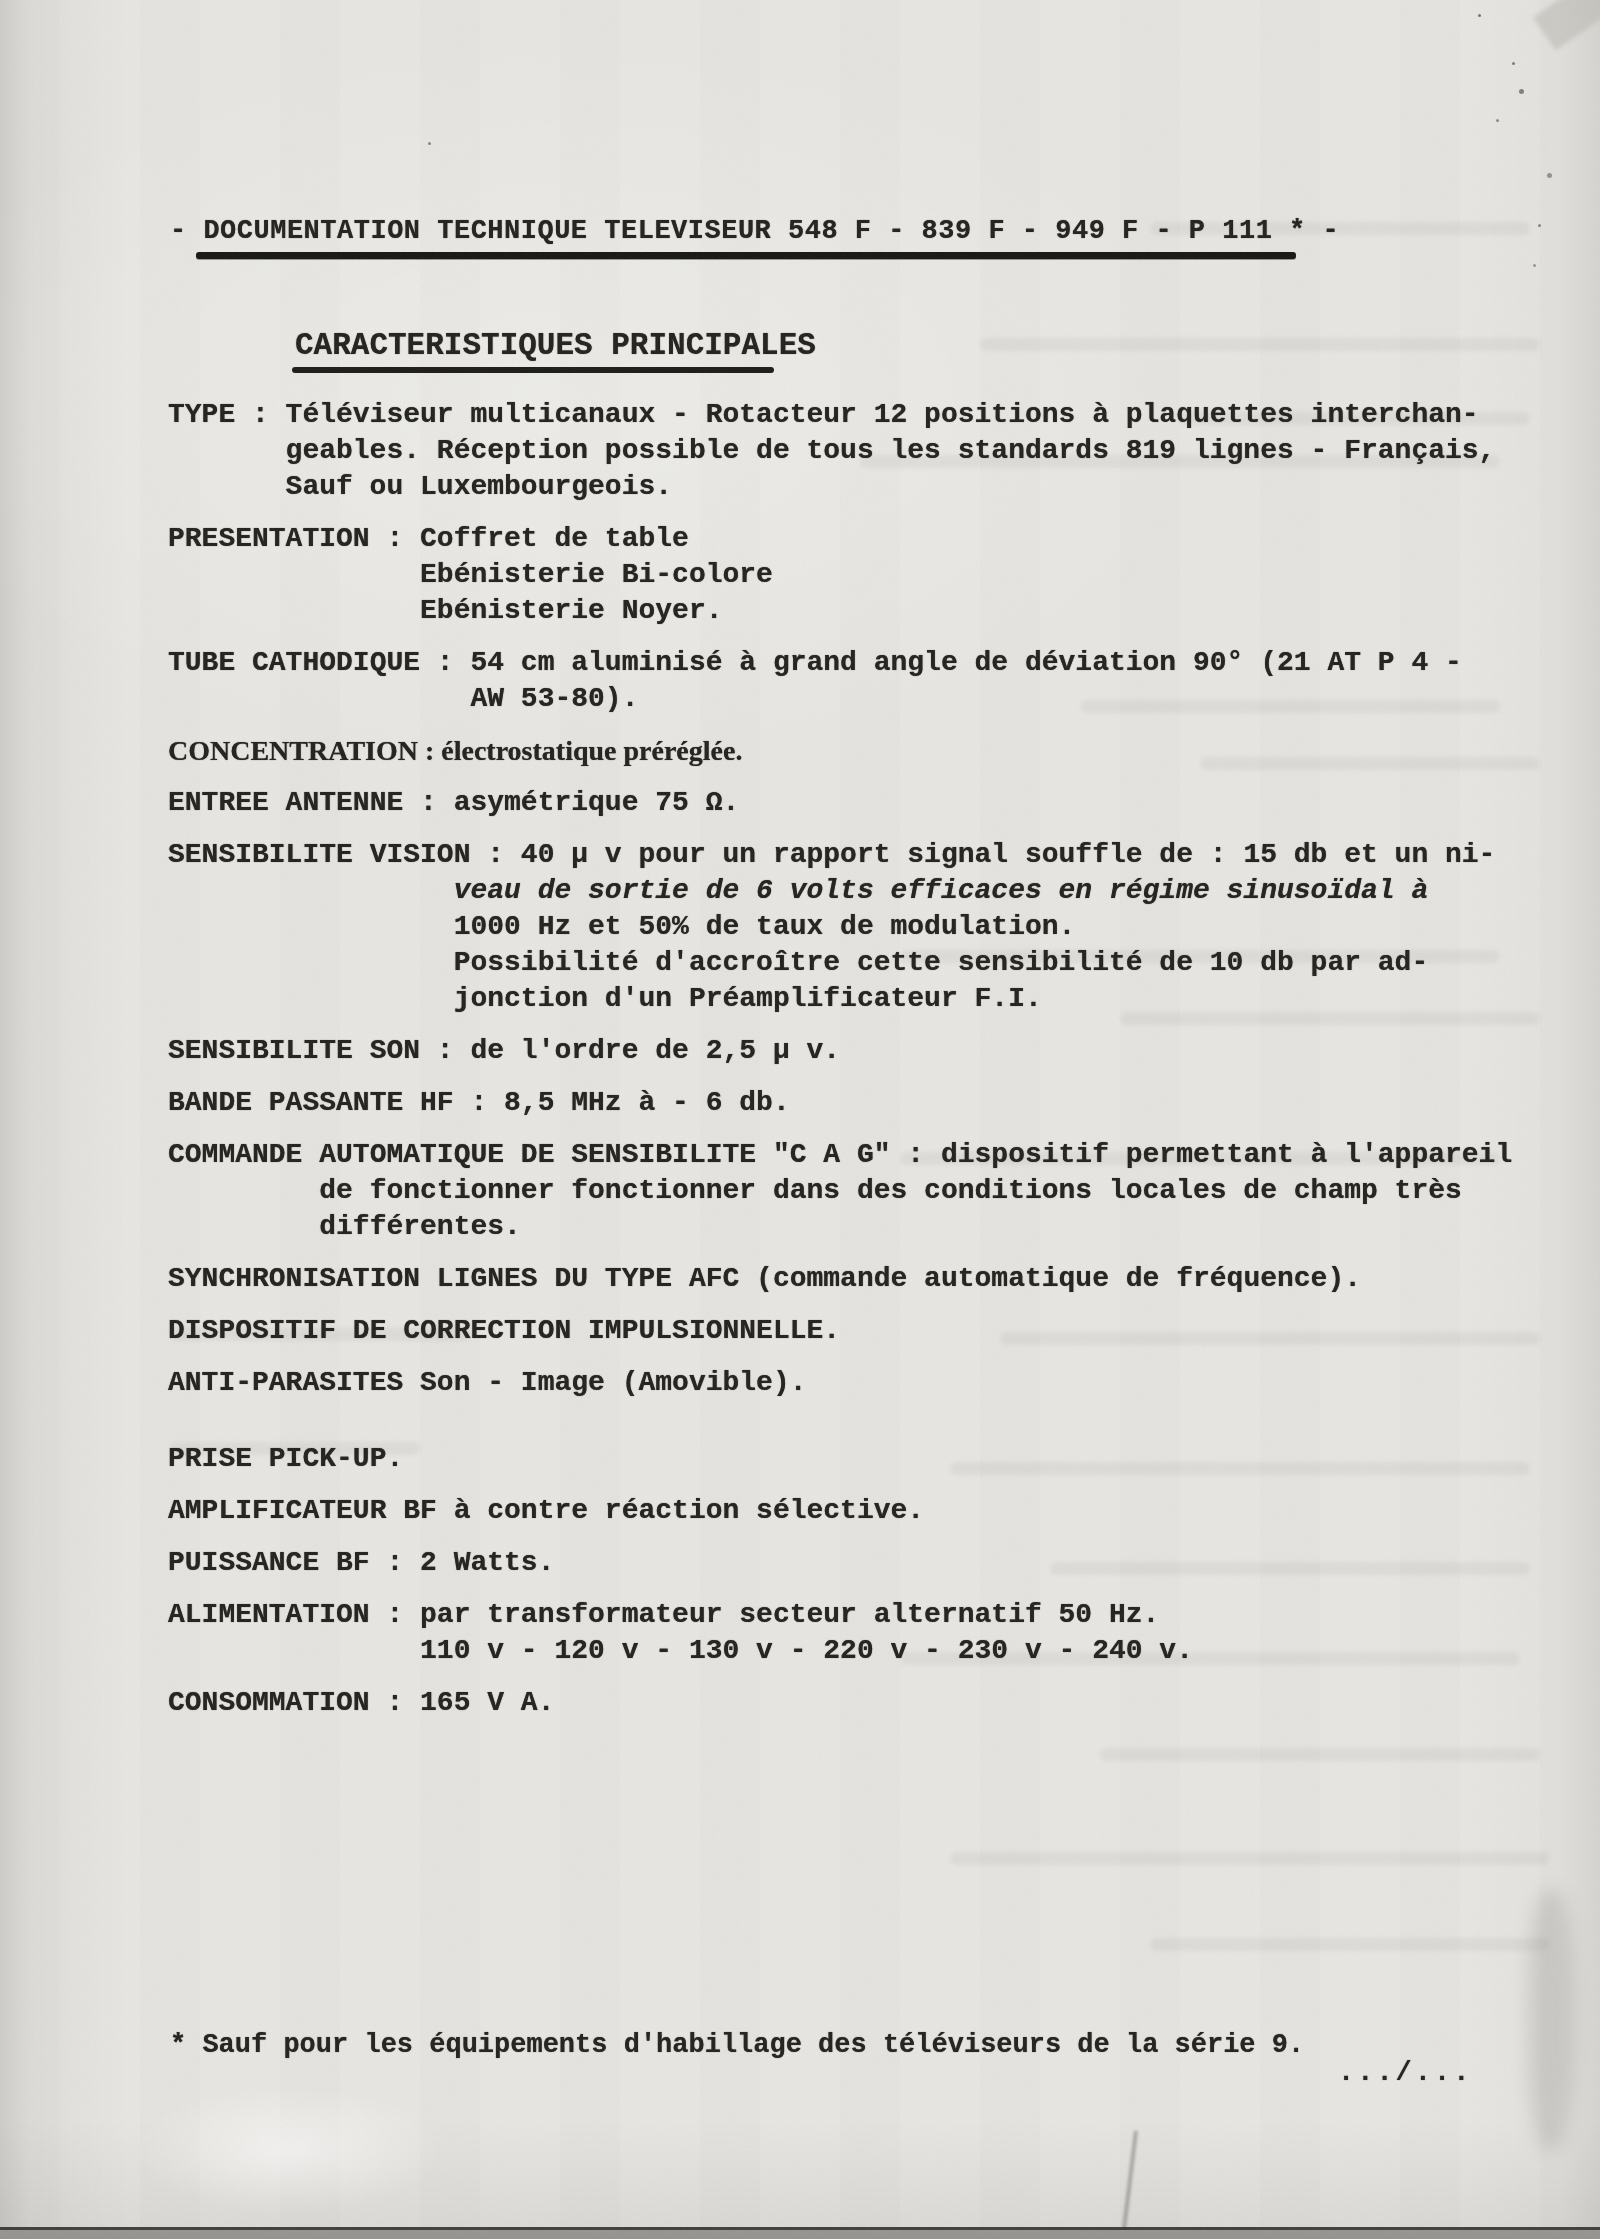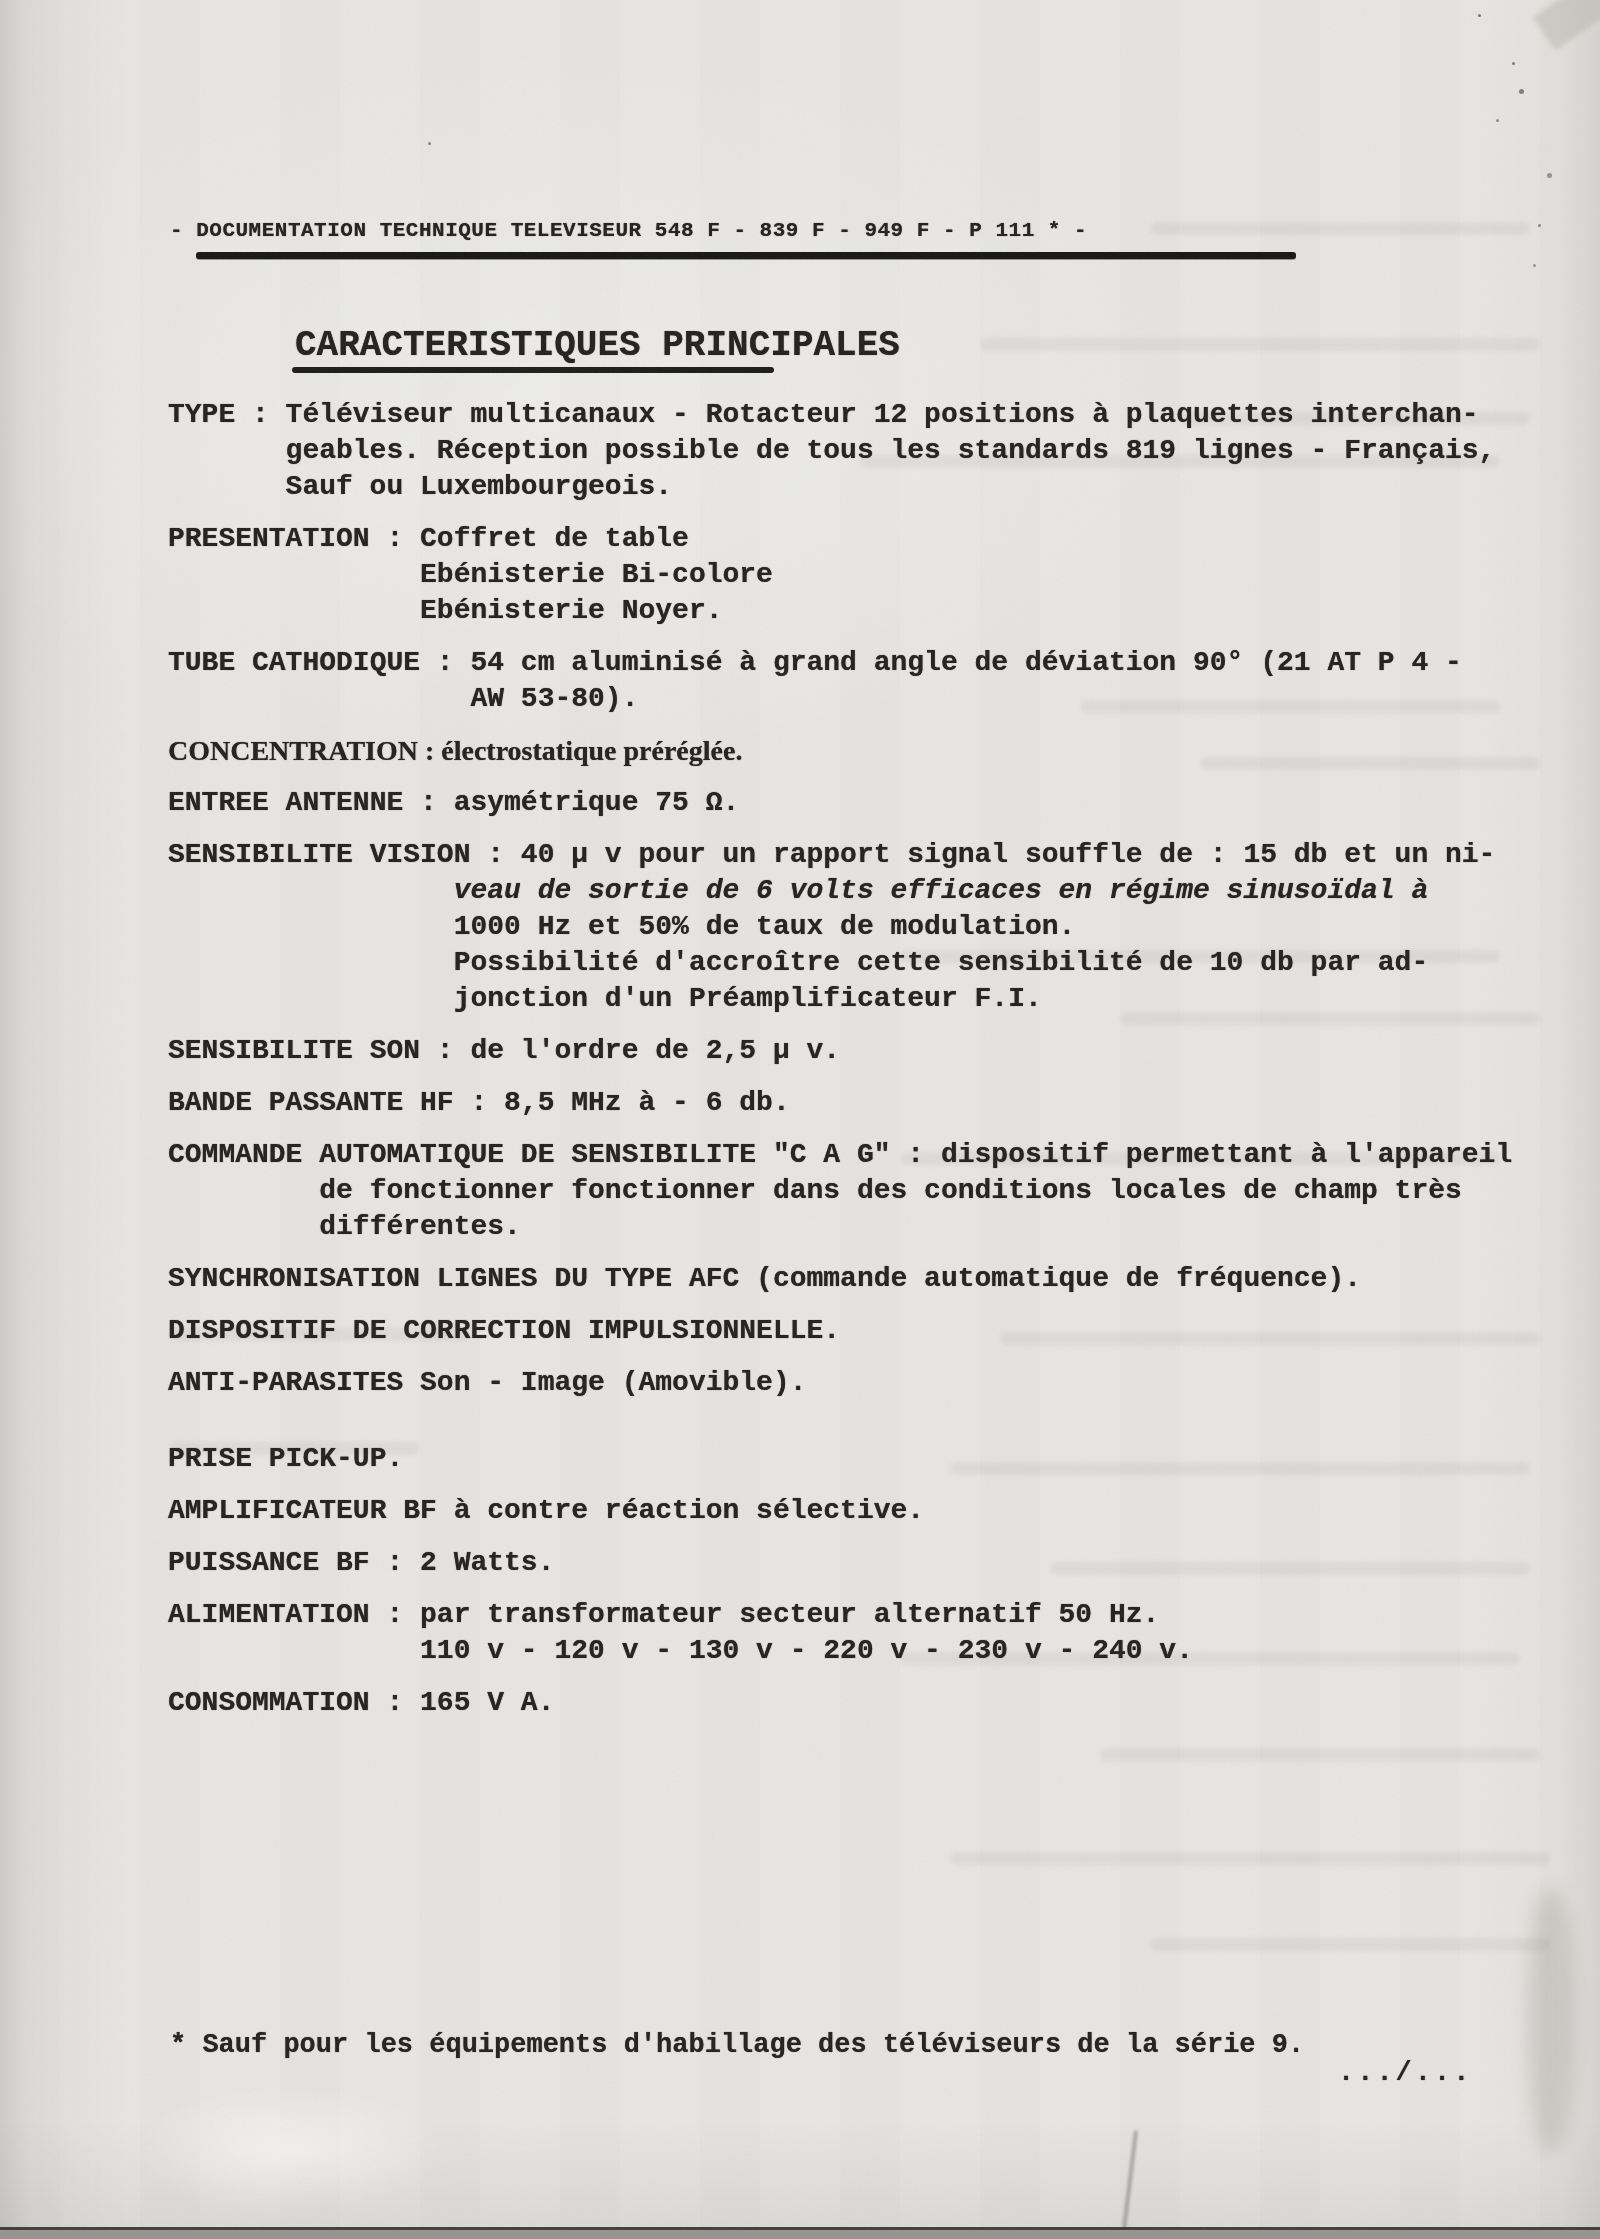--- a/index.html
+++ b/index.html
@@ -16,30 +16,30 @@
       linear-gradient(0deg, rgba(0,0,0,0.06) 0px, rgba(0,0,0,0) 120px),
       repeating-linear-gradient(90deg, rgba(0,0,0,0.012) 0 60px, rgba(255,255,255,0.015) 60px 140px),
       #e8e7e3;
     font-family:"Liberation Mono","DejaVu Sans Mono",monospace;
     color:#21201d;
   }
   .ink { font-weight:700; text-shadow:0 0 1px rgba(32,30,26,0.75); }
 
   .doc-title {
     position:absolute; left:170px; top:216px;
-    font-size:21px; line-height:30px; letter-spacing:0.5px; white-space:pre;
+    font-size:27px; line-height:30px; letter-spacing:0.5px; white-space:pre;
   }
   .title-underline {
     position:absolute; left:196px; top:252px; width:1100px; height:7px;
     background:#151513; border-radius:3px;
     box-shadow:0 1px 0 rgba(21,21,19,0.4);
   }
   .section-heading {
     position:absolute; left:295px; top:330px;
-    font-size:36px; line-height:32px; white-space:pre;
+    font-size:31px; line-height:32px; white-space:pre;
   }
   .heading-underline {
     position:absolute; left:292px; top:367px; width:482px; height:6px;
     background:#1a1a18; border-radius:3px;
   }
 
   .specs { position:absolute; left:168px; top:397px; width:1400px; }
   .spec-block { margin:0 0 16px 0; }
   .spec-line {
     height:36px; line-height:36px; font-size:28px; white-space:pre;

